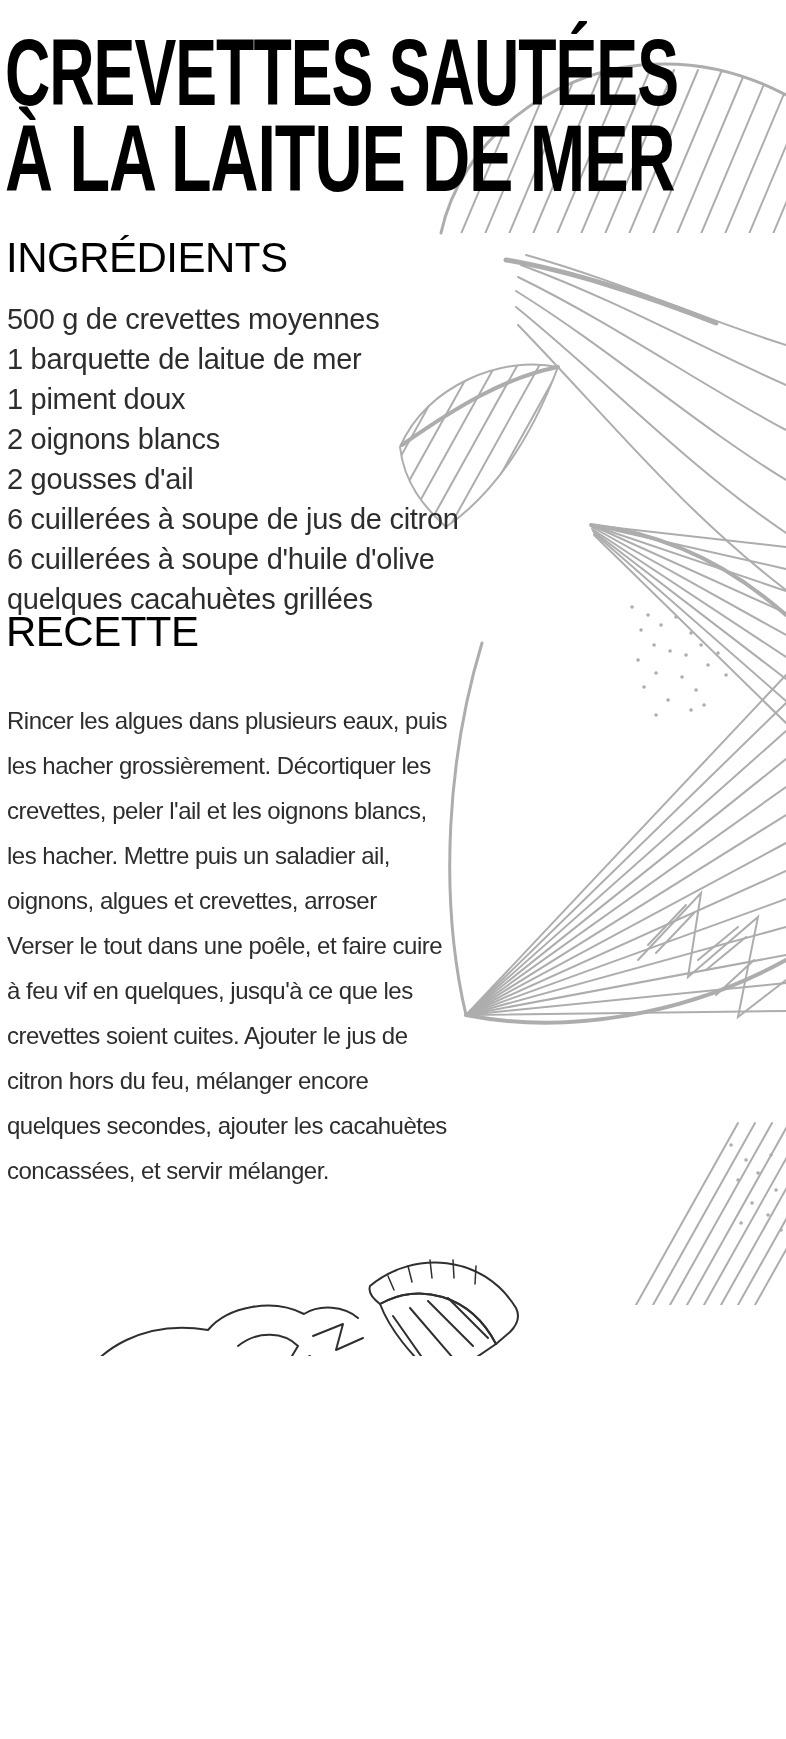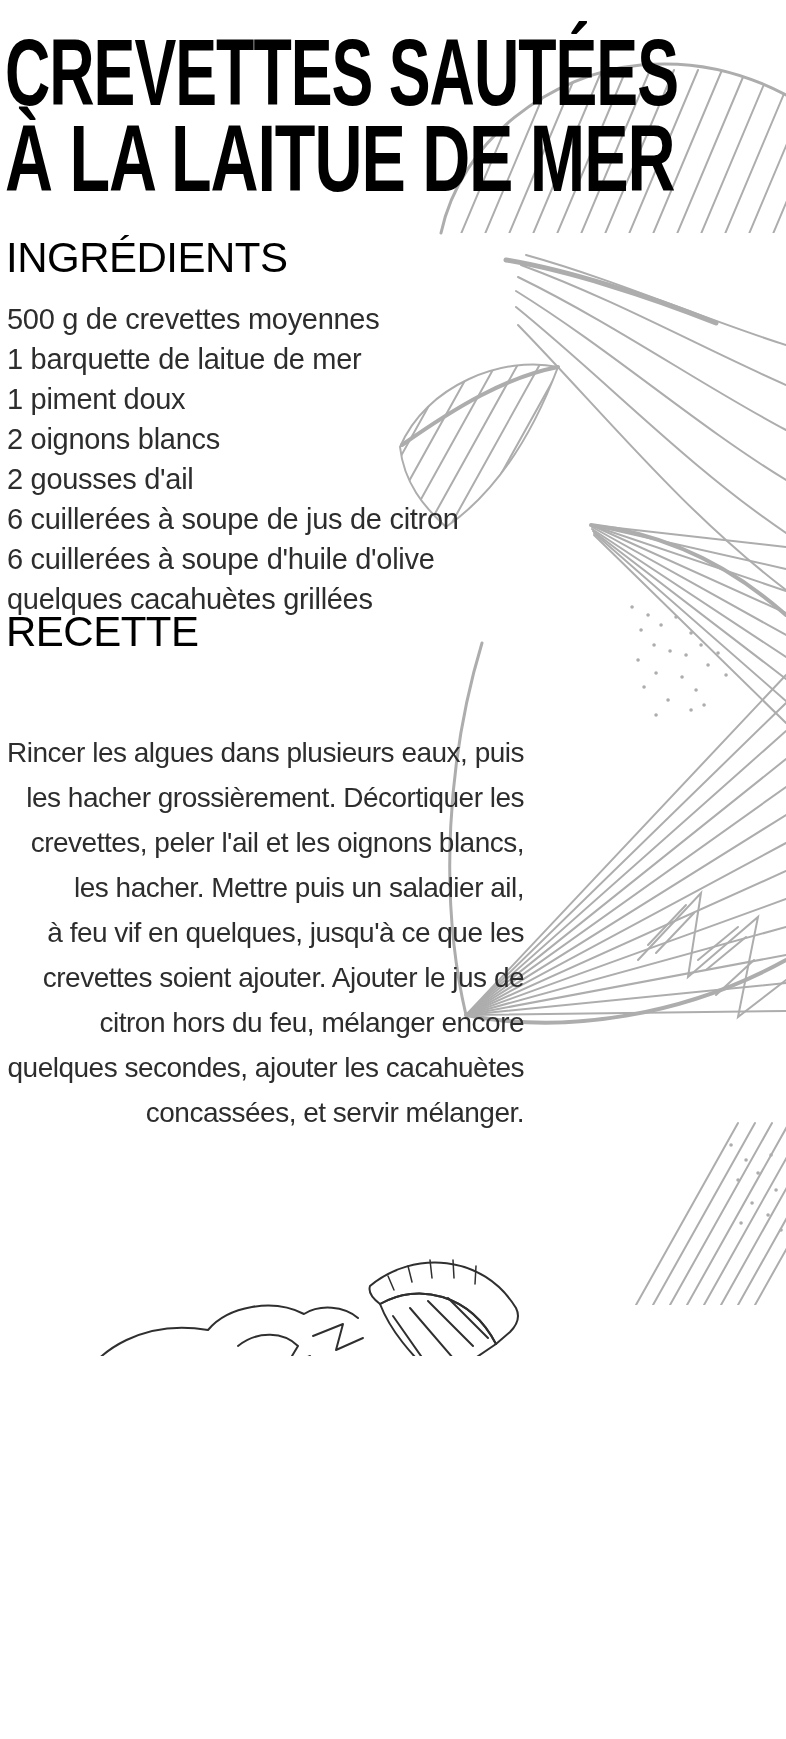--- a/index.html
+++ b/index.html
@@ -15,21 +15,21 @@
   .title .tline{display:block;font-size:95px;line-height:86px;letter-spacing:-1.5px;
     white-space:nowrap;transform-origin:0 50%;}
   .title .t1{transform:scaleX(0.66);}
   .title .t2{transform:scaleX(0.70);}
   .sechead{left:6px;margin:0;font-size:42px;line-height:42px;font-weight:normal;
     color:#000;letter-spacing:-0.5px;white-space:nowrap;}
   .h-ing{top:237px;}
   .h-rec{top:611px;}
   .ing{left:7px;top:287px;color:#2d2d2d;font-size:29px;line-height:40px;letter-spacing:-0.3px;}
   .ing .iline{white-space:nowrap;}
-  .rec{left:7px;top:718px;color:#2d2d2d;font-size:28px;line-height:45px;letter-spacing:-0.5px;text-align:right;}
+  .rec{left:7px;top:686px;color:#2d2d2d;font-size:24px;line-height:45px;letter-spacing:-0.5px;}
   .rec .rline{white-space:nowrap;}
 </style>
 </head>
 <body>
 
 <div class="page">
 
   <svg class="seaweed" viewBox="0 0 400 1250" fill="none" stroke="#adadad" stroke-width="2" stroke-linecap="round">
     <defs>
       <clipPath id="cpA">
@@ -202,20 +202,22 @@
     <div class="iline">quelques cacahuètes grillées</div>
   </div>
 
   <h2 class="txt sechead h-rec">RECETTE</h2>
 
   <div class="txt rec">
     <div class="rline">Rincer les algues dans plusieurs eaux, puis</div>
     <div class="rline">les hacher grossièrement. Décortiquer les</div>
     <div class="rline">crevettes, peler l'ail et les oignons blancs,</div>
     <div class="rline">les hacher. Mettre puis un saladier ail,</div>
+    <div class="rline">oignons, algues et crevettes, arroser</div>
+    <div class="rline">Verser le tout dans une poêle, et faire cuire</div>
     <div class="rline">à feu vif en quelques, jusqu'à ce que les</div>
-    <div class="rline">crevettes soient ajouter. Ajouter le jus de</div>
+    <div class="rline">crevettes soient cuites. Ajouter le jus de</div>
     <div class="rline">citron hors du feu, mélanger encore</div>
     <div class="rline">quelques secondes, ajouter les cacahuètes</div>
     <div class="rline">concassées, et servir mélanger.</div>
   </div>
 
 </div>
 
 </body></html>

